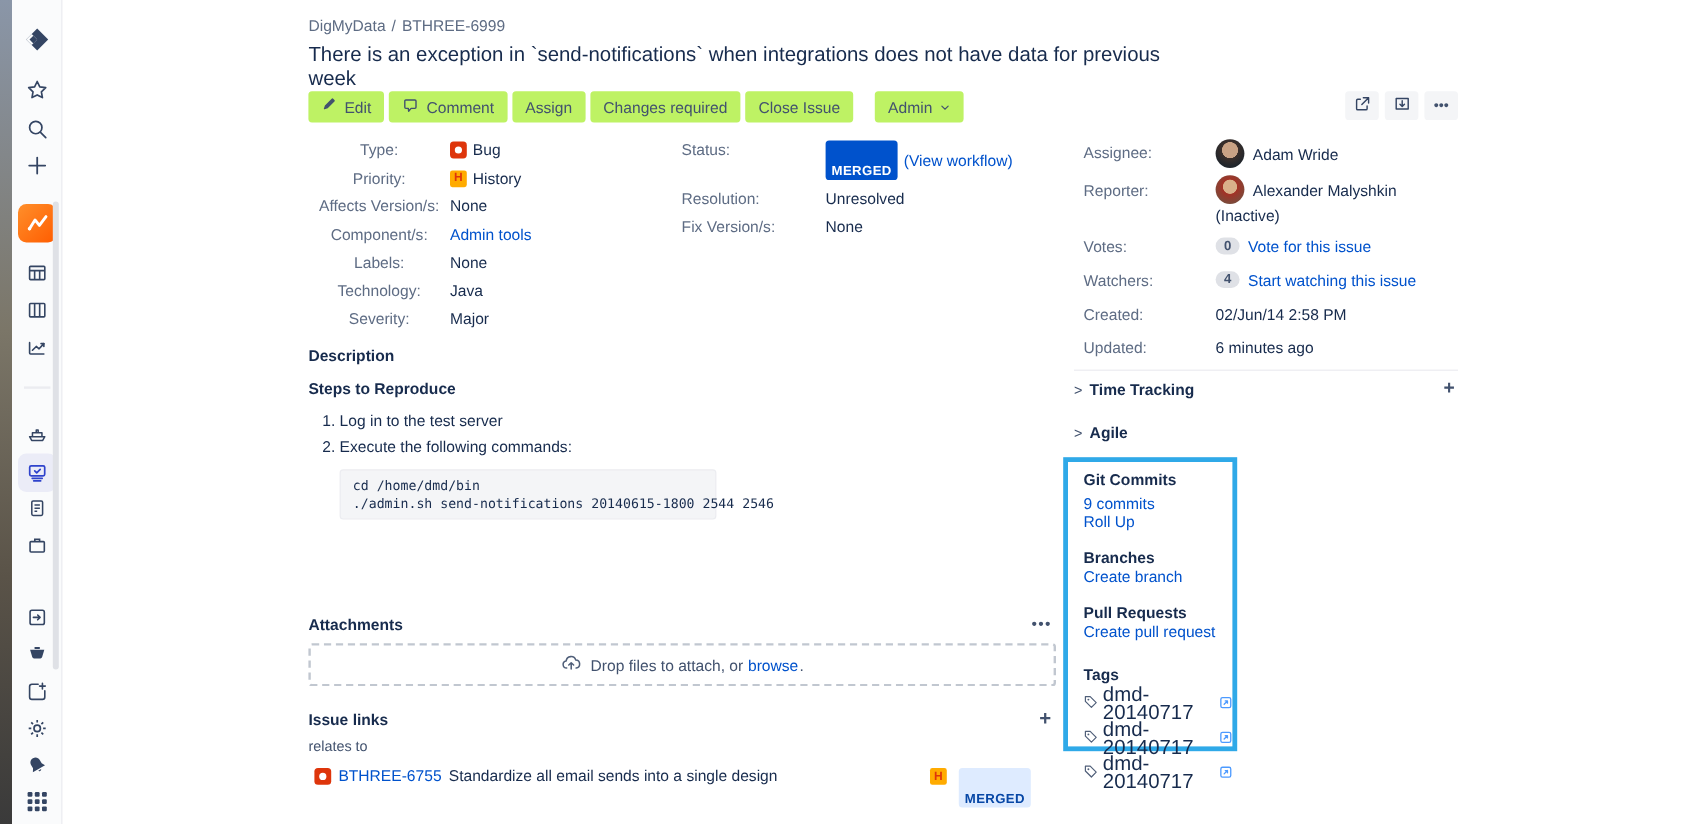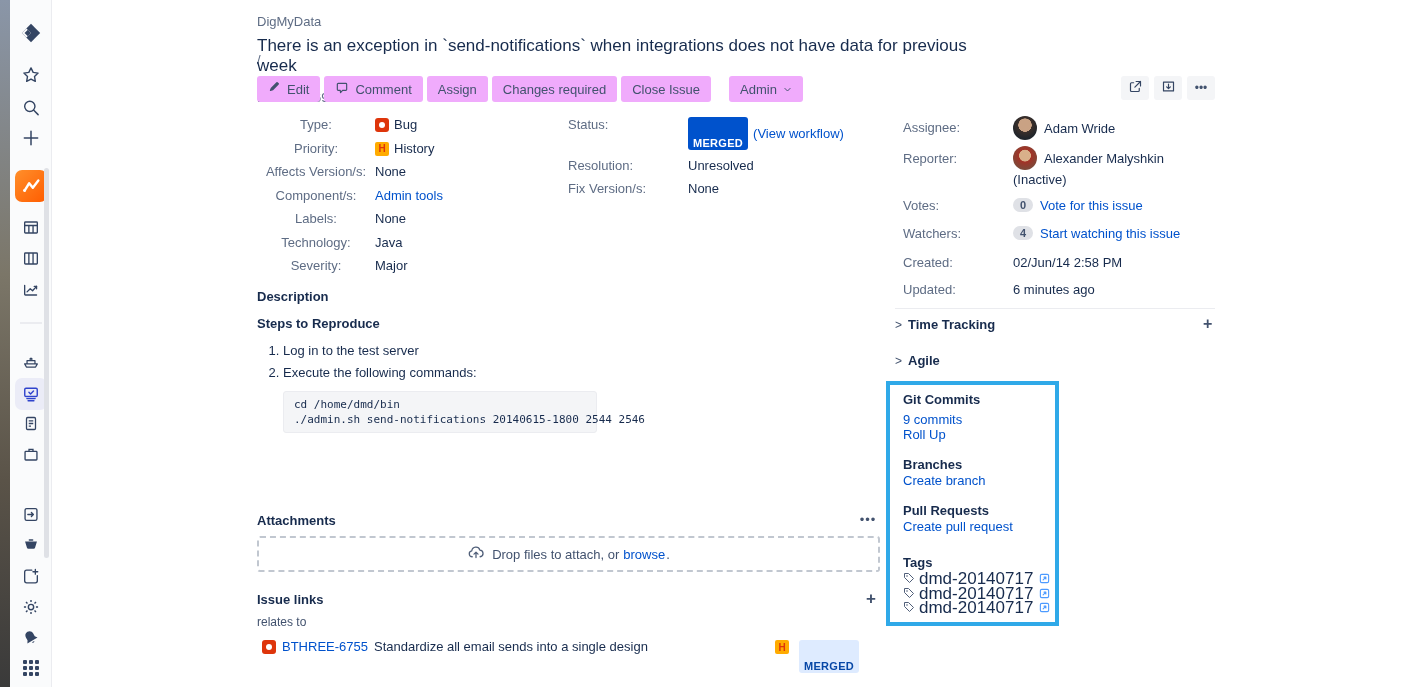--- a/index.html
+++ b/index.html
@@ -19,27 +19,27 @@
   .tile-selected { background:#EBECF7; }
   .sb-scroll { position:absolute; right:2px; top:168px; width:5px; height:390px; background:#DFE1E6; border-radius:3px; }
   .dots9 { display:grid; grid-template-columns:repeat(3,4px); grid-gap:2px; }
   .dots9 i { width:4px; height:4px; background:#344563; border-radius:1px; }
   .dark { color:#172B4D; }
   .link { color:#0052CC; text-decoration:none; cursor:pointer; }
   .b13 { font-size:13px; font-weight:700; color:#172B4D; }
   .abs { position:absolute; }
 
   
-  .breadcrumb { left:257px; top:14px; font-size:13px; color:#5E6C84; display:flex; gap:23px;flex-direction:column; }
+  .breadcrumb { left:257px; top:14px; font-size:13px; color:#5E6C84; display:flex; gap:5px; }
   .breadcrumb a { color:#5E6C84; text-decoration:none; }
   .title { left:257px; top:36px; width:740px; font-size:17px; font-weight:500; color:#172B4D; }
 
   
   .toolbar { left:257px; top:76px; display:flex; gap:4px; align-items:center; }
-  .btn { height:26px; padding:0 11px; background:#f0abfc; border:none; border-radius:3px;
+  .btn { height:26px; padding:0 11px; background:#bef264; border:none; border-radius:3px;
          font-family:inherit; font-size:13px; color:#42526E; display:flex; align-items:center; gap:6px; cursor:pointer; }
   .btn-admin { margin-left:14px; }
   .hdr-actions { left:1121px; top:76px; display:flex; gap:5px; }
   .icon-btn { width:28px; height:24px; background:#F4F5F7; border:none; border-radius:3px; display:flex; align-items:center; justify-content:center; color:#42526E; font-size:12px; cursor:pointer; }
 
   
   .fgrid { display:grid; grid-template-columns:118px auto; row-gap:7.5px; font-size:13px; line-height:16px; align-items:start; }
   .fgrid .lbl { color:#5E6C84; }
   .fgrid .val { color:#172B4D; display:flex; align-items:center; gap:5px; }
   .fields-left { left:257px; top:117px; width:300px;text-align:center; }
@@ -85,21 +85,21 @@
   .av1 { background:radial-gradient(circle at 50% 38%, #c9a284 34%, #3b2f2a 36%, #20252b 70%); }
   .av2 { background:radial-gradient(circle at 50% 40%, #d9b08a 30%, #a33226 33%, #7b4a3a 75%); }
   .count-pill { display:inline-flex; align-items:center; justify-content:center; min-width:20px; height:14px; padding:0 4px;
                 background:#DFE1E6; border-radius:8px; font-size:11px; font-weight:700; color:#42526E; }
   .divider { left:895px; top:308px; width:320px; height:1px; background:#EBECF0; }
   .collapser { display:flex; align-items:center; gap:6px; font-size:13px; font-weight:700; color:#172B4D; cursor:pointer; }
   .chev { font-size:12px; font-weight:400; color:#42526E; }
   .tt-add { left:1203px; top:315px; background:none; border:none; font-size:16px; font-weight:700; color:#42526E; cursor:pointer; }
 
   
-  .git-panel { left:886px; top:381px; width:173px; height:245px; border:4px solid #2FA9E8; background:#fff; padding:7px 0 0 13px; }
+  .git-panel { left:886px; top:381px; width:145px; height:245px; border:4px solid #2FA9E8; background:#fff; padding:7px 0 0 13px; }
   .git-panel .gh { font-size:13px; font-weight:700; color:#172B4D; margin-bottom:5px; }
   .git-panel .gl { display:block; font-size:13px; line-height:15px; }
   .git-sec { margin-top:15px; }
   .tagrow { display:flex; align-items:center; gap:4px; font-size:17px; color:#172B4D; line-height:14.5px; }
   .ext-ic { margin-left:2px; }
 </style>
 </head>
 <body>
 
 <div class="screen">

